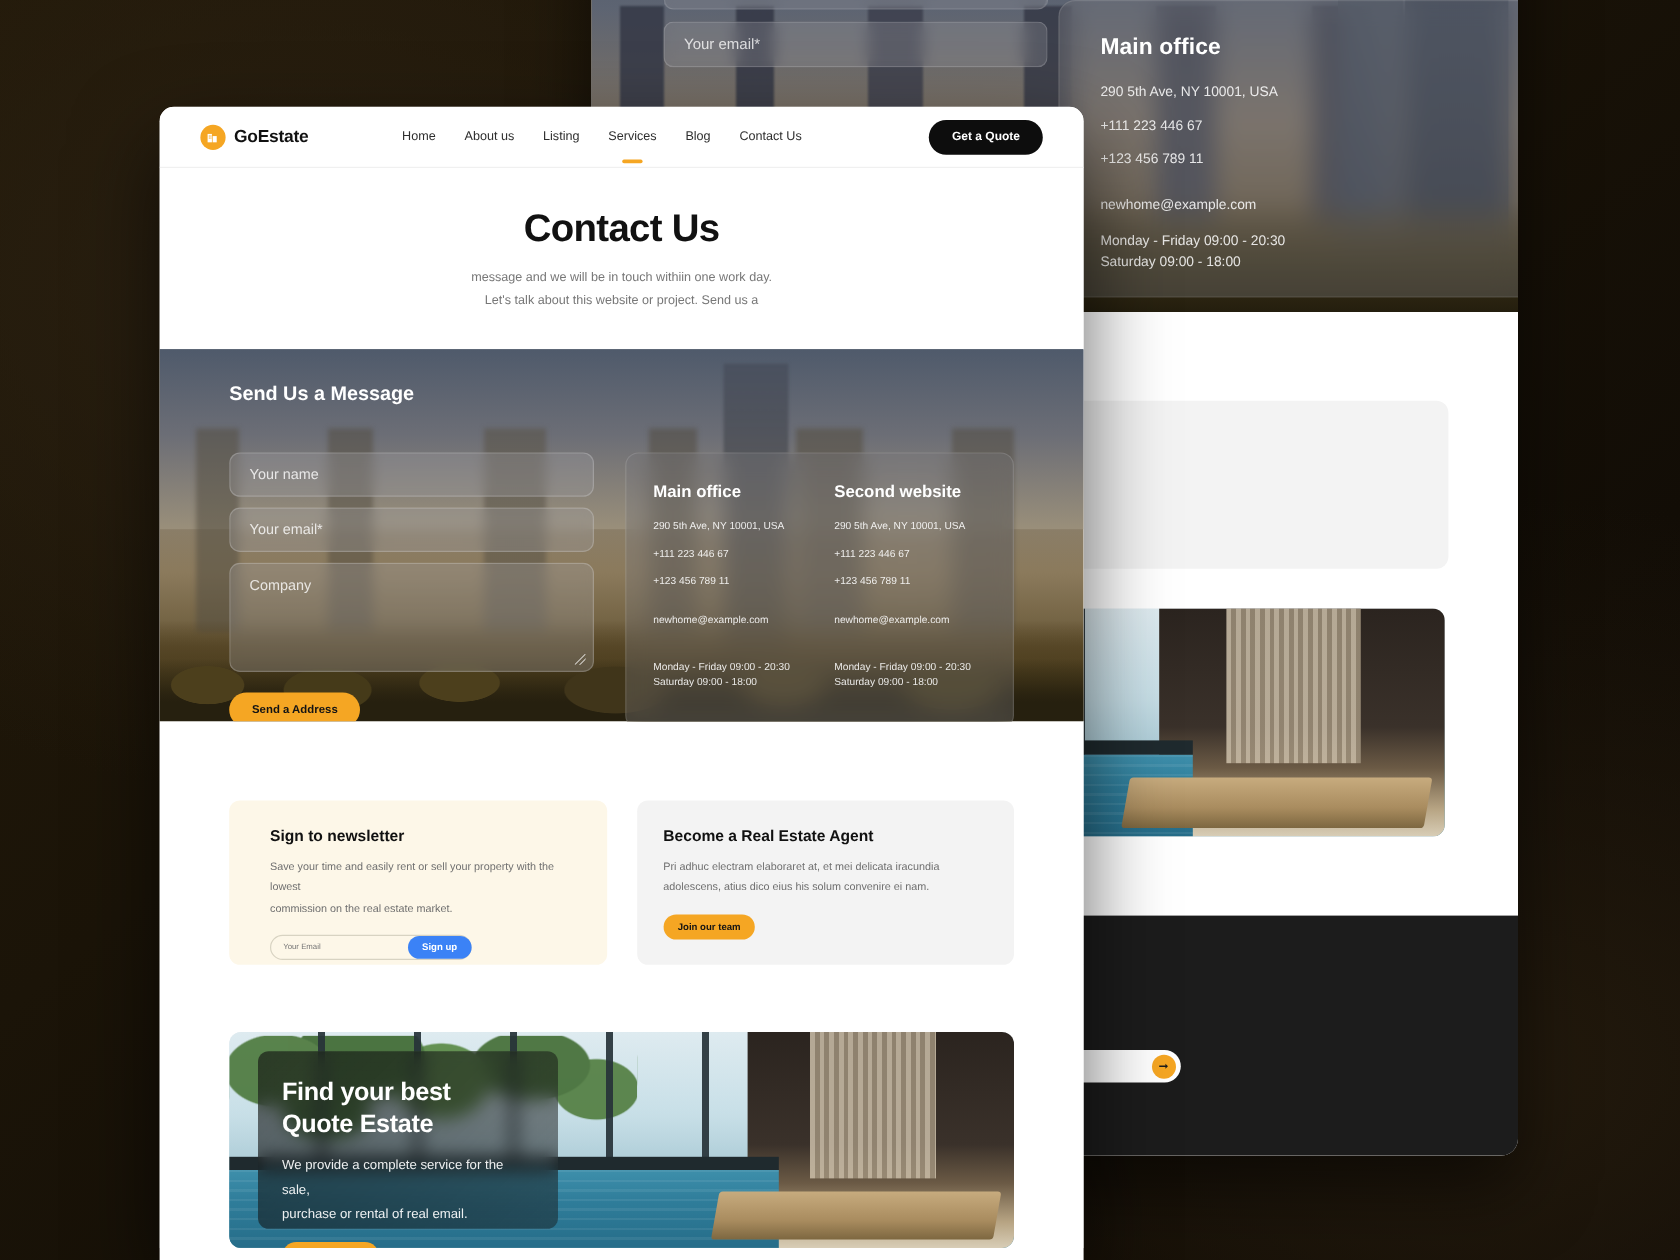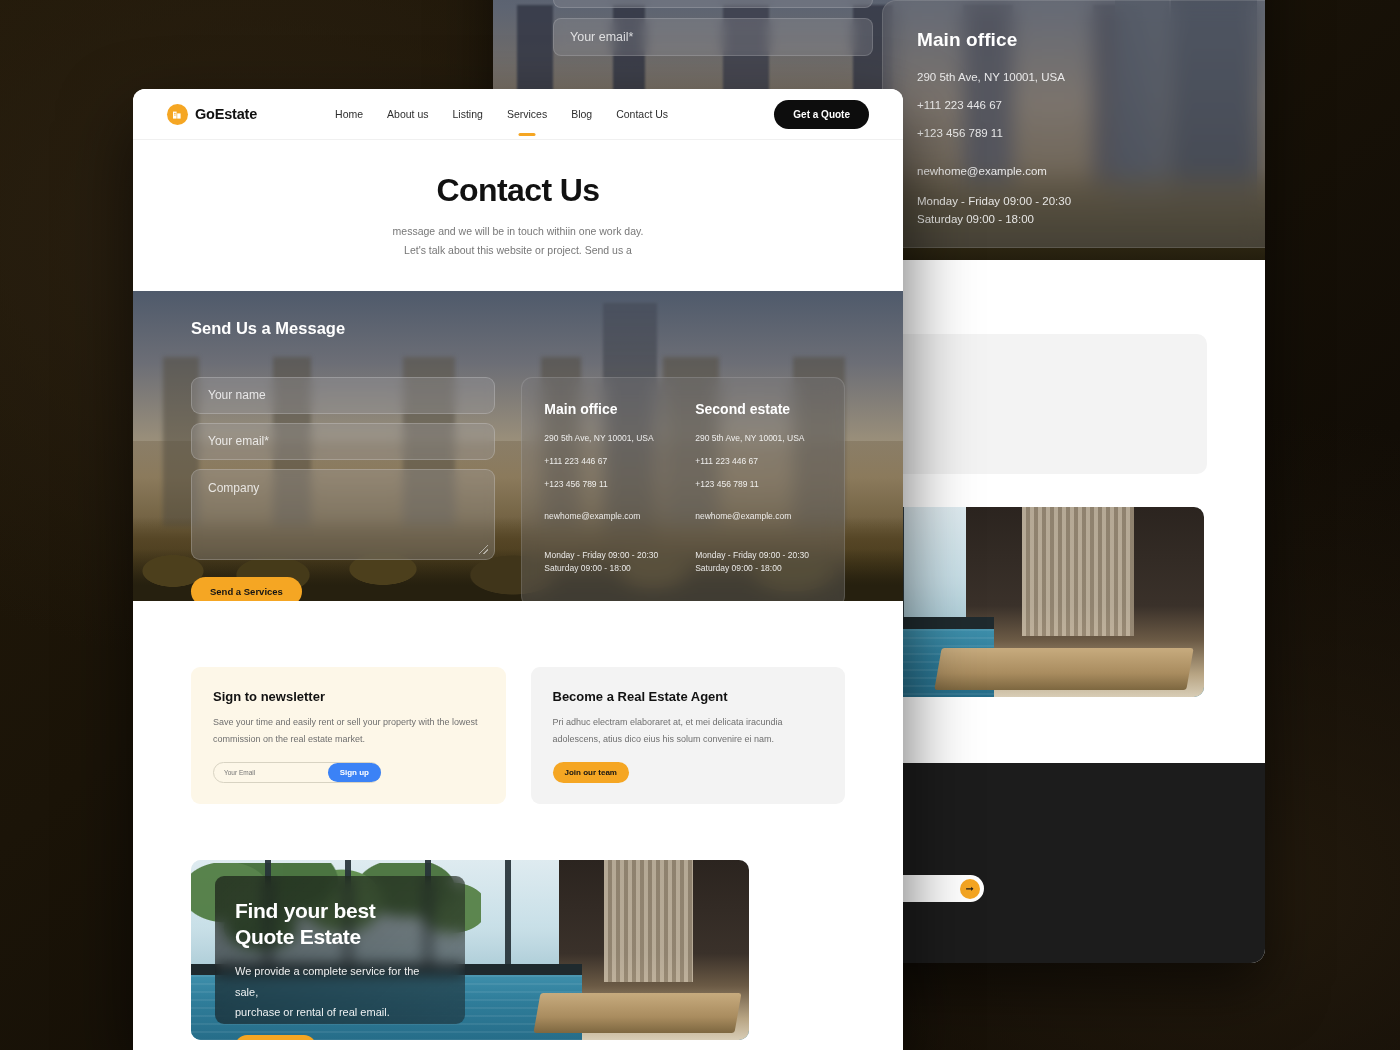--- a/index.html
+++ b/index.html
@@ -380,21 +380,21 @@
   .off-line { color: rgba(255,255,255,.88); font-size: 8.5px; margin-bottom: 13px; }
   .off-email { color: rgba(255,255,255,.88); font-size: 8.5px; margin-top: 22px; margin-bottom: 0; }
   .off-hours { color: rgba(255,255,255,.88); font-size: 8.5px; line-height: 1.6; margin-top: 28px; }
 
   
   .cards-sec { padding: 66px 58px 0; background: #fff; display: flex; gap: 25px; }
   .card-news {
     width: 320px; height: 137px;
     background: #fdf7e8;
     border-radius: 9px;
-    padding: 22px 22px;
+    padding: 22px 34px;
   }
   .card-agent {
     width: 320px; height: 137px;
     background: #f3f3f3;
     border-radius: 9px;
     padding: 22px 22px;
   }
   .card-title { font-size: 13px; font-weight: 700; color: #111; margin-bottom: 10px; }
   .card-text { font-size: 9px; color: #6f6f6f; line-height: 1.95; }
   .news-input-wrap {
@@ -418,21 +418,21 @@
     background: #f5a623; color: #141414;
     border: none; border-radius: 16px;
     font-size: 8px; font-weight: 700;
     padding: 6px 12px; cursor: pointer; font-family: inherit;
   }
 
   
   .banner-wrap { padding: 56px 58px 0; background: #fff; }
   .banner {
     position: relative;
-    width: 558px; height: 180px;
+    width: 654px; height: 180px;
     border-radius: 10px;
     overflow: hidden;
   }
 
   
   .pool {
     position: absolute; inset: 0;
     background:
       linear-gradient(180deg, #dfe9ee 0%, #cfe0e8 40%, #9ec4d2 58%, #4a93ad 70%, #2f7f9b 100%);
   }
@@ -635,37 +635,37 @@
       <div class="cb-h2">Send Us a Message</div>
 
       <div class="cb-grid">
         <div class="form-col">
           <div class="fld">Your name</div>
           <div class="fld">Your email*</div>
           <div class="fld fld-msg">
             <span>Company</span>
             <span class="resize-grip"></span>
           </div>
-          <button class="send-btn">Send a Services</button>
+          <button class="send-btn">Send a Address</button>
         </div>
 
         <div class="office-card">
           <div class="off-col">
             <div class="off-title">Main office</div>
             <div class="off-line">290 5th Ave, NY 10001, USA</div>
             <div class="off-line">+111 223 446 67</div>
             <div class="off-line">+123 456 789 11</div>
             <div class="off-email">newhome@example.com</div>
             <div class="off-hours">
               <div>Monday - Friday 09:00 - 20:30</div>
               <div>Saturday 09:00 - 18:00</div>
             </div>
           </div>
           <div class="off-col">
-            <div class="off-title">Second estate</div>
+            <div class="off-title">Second website</div>
             <div class="off-line">290 5th Ave, NY 10001, USA</div>
             <div class="off-line">+111 223 446 67</div>
             <div class="off-line">+123 456 789 11</div>
             <div class="off-email">newhome@example.com</div>
             <div class="off-hours">
               <div>Monday - Friday 09:00 - 20:30</div>
               <div>Saturday 09:00 - 18:00</div>
             </div>
           </div>
         </div>

